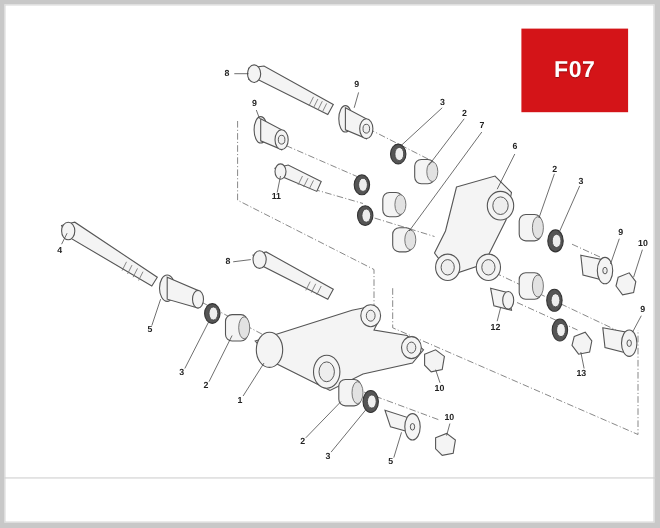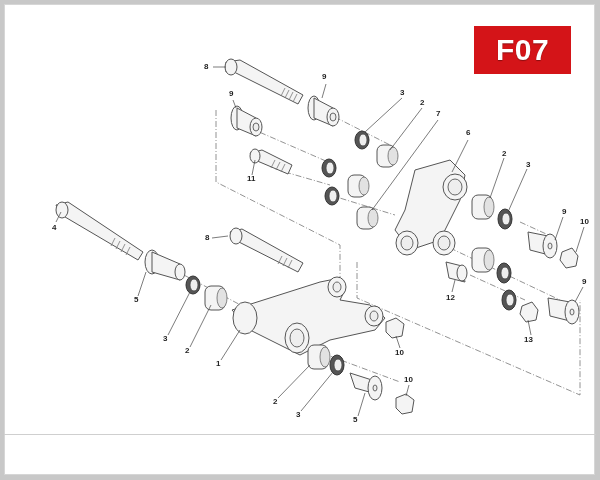--- a/index.html
+++ b/index.html
@@ -6,22 +6,22 @@
   body {
     width: 600px; height: 480px; background: #c8c8c8;
     font-family: "Liberation Sans", sans-serif; position: relative; overflow: hidden;
   }
   .panel {
     position: absolute; left: 4px; top: 4px; width: 591px; height: 471px;
     background: #ffffff; box-shadow: inset 0 0 0 1px #d6d6d6;
   }
   .divider { position: absolute; left: 4px; right: 4px; top: 434px; height: 1px; background: #cfcfcf; }
   .badge {
-    position: absolute; left: 474px; top: 26px; width: 97px; height: 48px;
-    background: #d41418; color: #fff; font-weight: bold; font-size: 30px;
+    position: absolute; left: 474px; top: 26px; width: 97px; height: 76px;
+    background: #d41418; color: #fff; font-weight: bold; font-size: 21px;
     display: flex; align-items: center; justify-content: center; letter-spacing: 0.5px;
     text-shadow: 0 1px 1px rgba(0,0,0,0.35);
   }
   svg.diagram { position: absolute; left: 0; top: 0; }
   .lbl { font-family: "Liberation Sans", sans-serif; font-size: 8px; font-weight: bold; fill: #222; }
   .part { fill: #f4f4f4; stroke: #555; stroke-width: 1; }
   .seal { fill: #555; stroke: #333; stroke-width: 1; }
   .seal-in { fill: #eee; stroke: #444; stroke-width: 0.8; }
   .dash { stroke: #777; stroke-width: 0.8; fill: none; stroke-dasharray: 6 2 1 2; }
   .leader { stroke: #444; stroke-width: 0.7; fill: none; }

